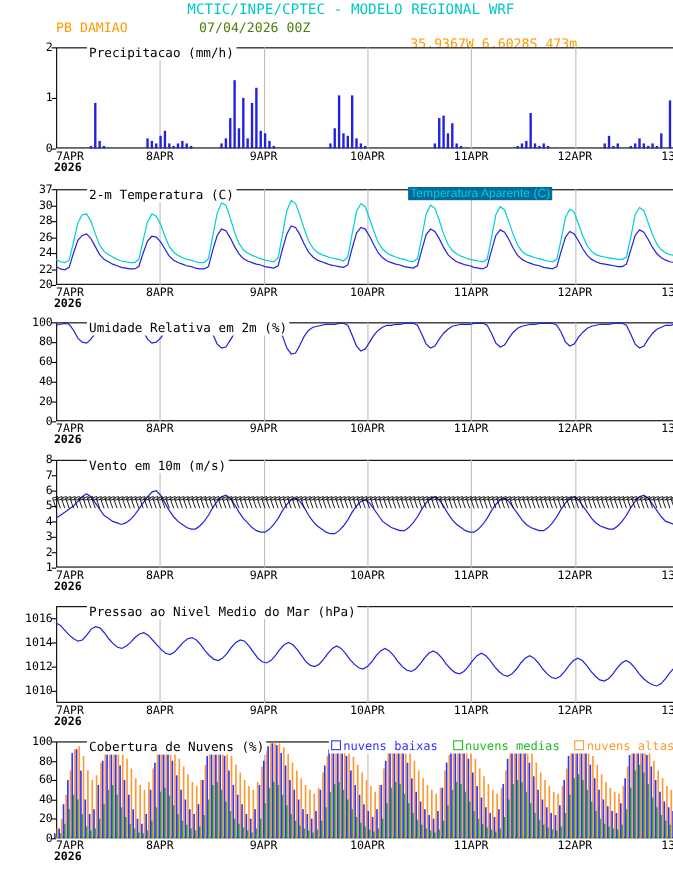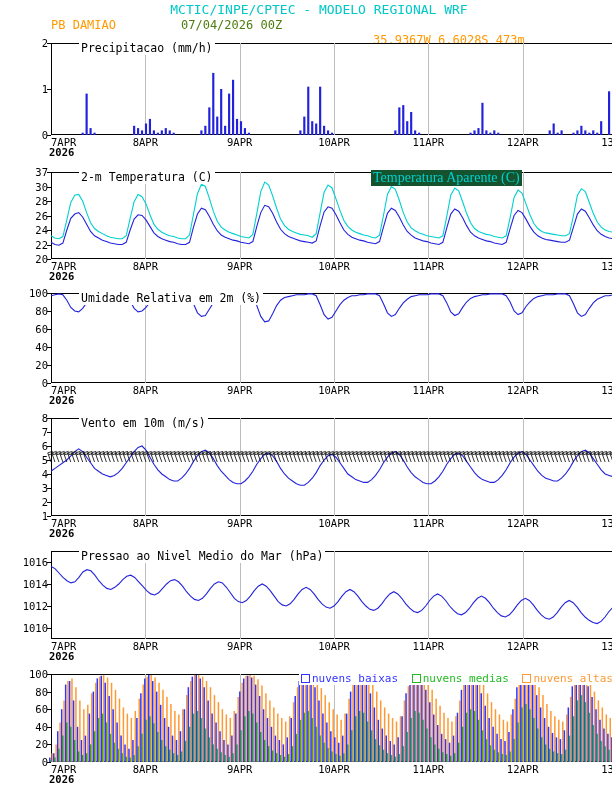--- a/index.html
+++ b/index.html
@@ -74,26 +74,26 @@
     background: #fff;
     padding: 0 2px;
     white-space: nowrap;
     font-family: "DejaVu Sans Mono", monospace;
     z-index: 6;
   }
   .panel-title2 {
     position: absolute;
     top: -2px;
     left: 320px;
-    font-size: 14px;
+    font-size: 11px;
     color: #00d0d0;
-    background: #14532d;
+    background: #0369a1;
     padding: 0 2px;
     white-space: nowrap;
-    font-family: Liberation Serif, serif;
+    font-family: Liberation Sans, sans-serif;
     z-index: 6;
   }
   .legend-cloud {
     position: absolute;
     top: -2px;
     left: 248px;
     font-size: 11px;
     background: #fff;
     padding: 0 2px;
     white-space: nowrap;
@@ -1107,20 +1107,21 @@
       <div class="xtick" style="left: 471.667px;">12APR</div>
       <div class="xtick" style="left: 566px;">13APR</div>
       <div class="xyear">2026</div>
       <svg class="series" width="566" height="88" viewBox="0 0 566 88">
         <path d="M0.00,15.40 L3.99,17.60 L7.97,22.00 L11.96,26.40 L15.94,29.70 L19.93,31.90 L23.92,30.80 L27.90,26.40 L31.89,20.90 L35.87,18.70 L39.86,19.80 L43.85,24.20 L47.83,29.70 L51.82,34.10 L55.80,37.40 L59.79,38.50 L63.77,36.30 L67.76,33.00 L71.75,28.60 L75.73,25.30 L79.72,24.20 L83.70,26.40 L87.69,30.80 L91.68,35.20 L95.66,39.60 L99.65,42.90 L103.63,44.00 L107.62,41.80 L111.61,37.40 L115.59,33.00 L119.58,29.70 L123.56,28.60 L127.55,30.80 L131.54,35.20 L135.52,40.70 L139.51,45.10 L143.49,48.40 L147.48,49.50 L151.46,47.30 L155.45,42.90 L159.44,37.40 L163.42,33.00 L167.41,30.80 L171.39,31.90 L175.38,36.30 L179.37,41.80 L183.35,47.30 L187.34,50.60 L191.32,51.70 L195.31,49.50 L199.30,45.10 L203.28,39.60 L207.27,35.20 L211.25,33.00 L215.24,35.20 L219.23,39.60 L223.21,45.10 L227.20,50.60 L231.18,53.90 L235.17,55.00 L239.15,52.80 L243.14,48.40 L247.13,42.90 L251.11,38.50 L255.10,36.30 L259.08,38.50 L263.07,42.90 L267.06,48.40 L271.04,52.80 L275.03,56.10 L279.01,57.20 L283.00,55.00 L286.99,50.60 L290.97,45.10 L294.96,40.70 L298.94,38.50 L302.93,40.70 L306.92,45.10 L310.90,50.60 L314.89,55.00 L318.87,58.30 L322.86,59.40 L326.85,57.20 L330.83,52.80 L334.82,47.30 L338.80,42.90 L342.79,40.70 L346.77,42.90 L350.76,47.30 L354.75,52.80 L358.73,57.20 L362.72,60.50 L366.70,61.60 L370.69,59.40 L374.68,55.00 L378.66,49.50 L382.65,45.10 L386.63,42.90 L390.62,45.10 L394.61,49.50 L398.59,55.00 L402.58,59.40 L406.56,62.70 L410.55,63.80 L414.54,61.60 L418.52,57.20 L422.51,51.70 L426.49,47.30 L430.48,45.10 L434.46,47.30 L438.45,51.70 L442.44,57.20 L446.42,61.60 L450.41,64.90 L454.39,66.00 L458.38,63.80 L462.37,59.40 L466.35,53.90 L470.34,49.50 L474.32,47.30 L478.31,49.50 L482.30,53.90 L486.28,59.40 L490.27,63.80 L494.25,67.10 L498.24,68.20 L502.23,66.00 L506.21,61.60 L510.20,56.10 L514.18,51.70 L518.17,49.50 L522.15,51.70 L526.14,56.10 L530.13,61.60 L534.11,66.00 L538.10,69.30 L542.08,71.50 L546.07,72.60 L550.06,70.40 L554.04,66.00 L558.03,60.50 L562.01,56.10 L566.00,53.90 " fill="none" stroke="#2222dd" stroke-width="1.1"></path>
       </svg>
     </div>
 
   <div class="panel" id="panel5" style="top:674px; height:88px;">
     <div class="plotbox"></div>
+    <div class="panel-title">Cobertura de Nuvens (%)</div>
     <div class="legend-cloud">
       <span class="sw" style="background:#ffffff;border-color:#3333ff"></span><span style="color:#3333ff">nuvens baixas</span>
       <span class="sw" style="background:#ffffff;border-color:#22bb22;margin-left:7px"></span><span style="color:#22bb22">nuvens medias</span>
       <span class="sw" style="background:#ffffff;border-color:#ff9933;margin-left:7px"></span><span style="color:#ff9933">nuvens altas</span>
     </div>
   <div class="ytick" style="top: 88px;">0</div>
       <div class="ytickmark" style="top: 88px;"></div>
       <div class="ytick" style="top: 70.4px;">20</div>
       <div class="ytickmark" style="top: 70.4px;"></div>
       <div class="ytick" style="top: 52.8px;">40</div>

